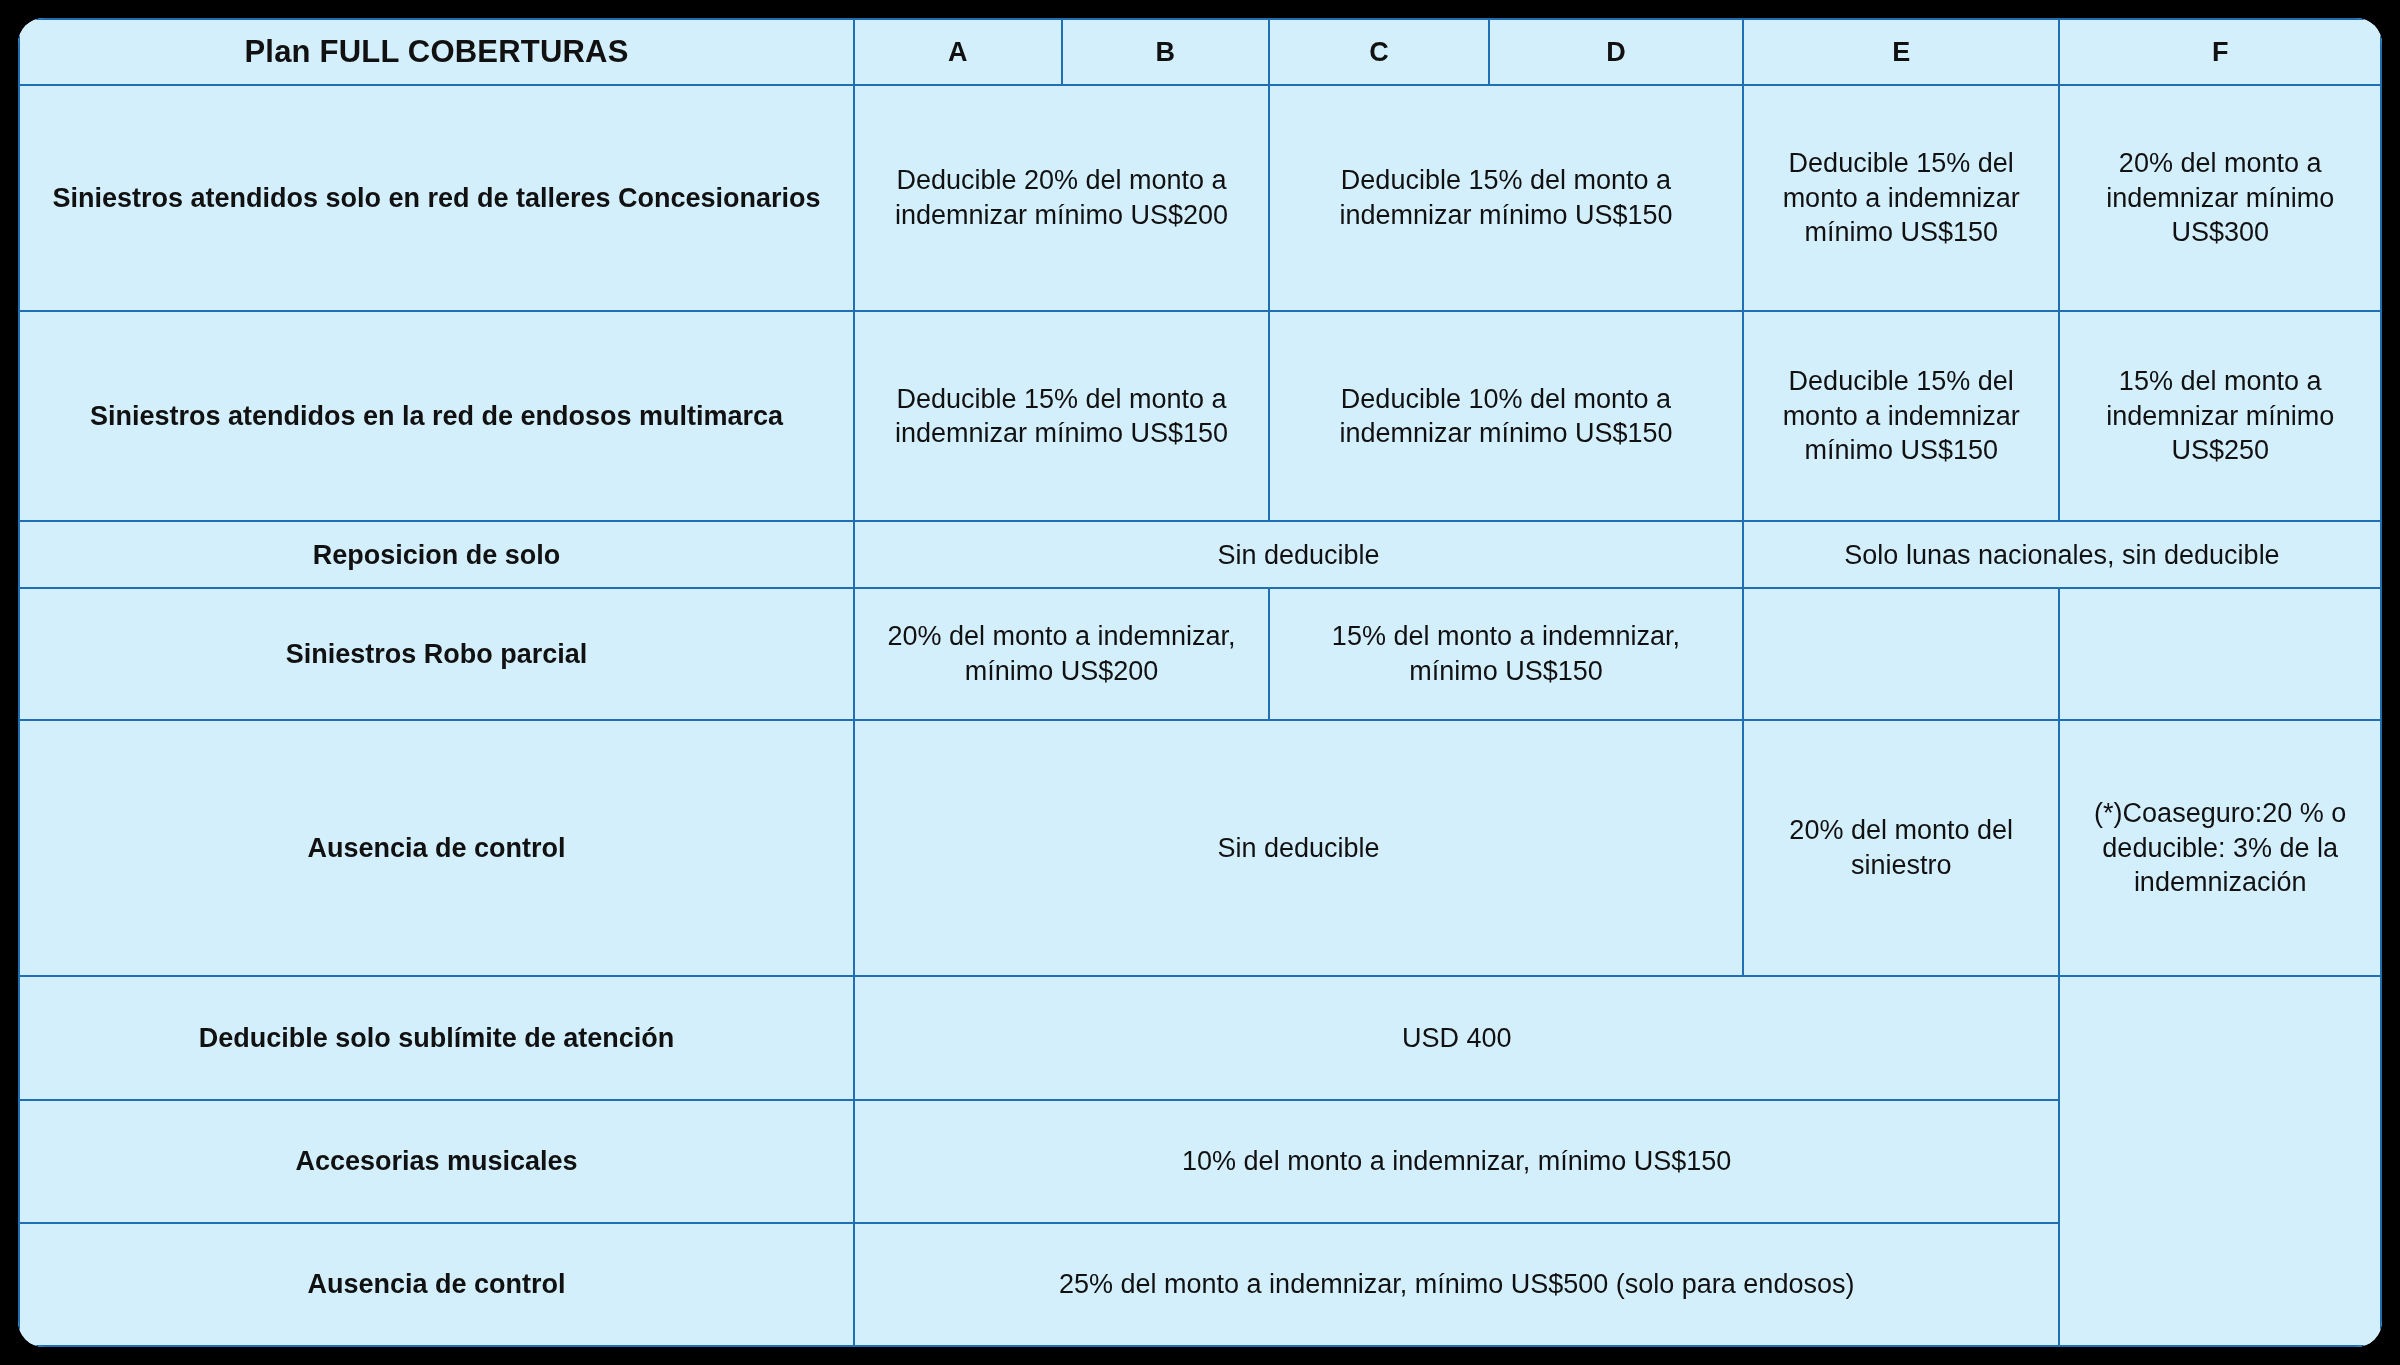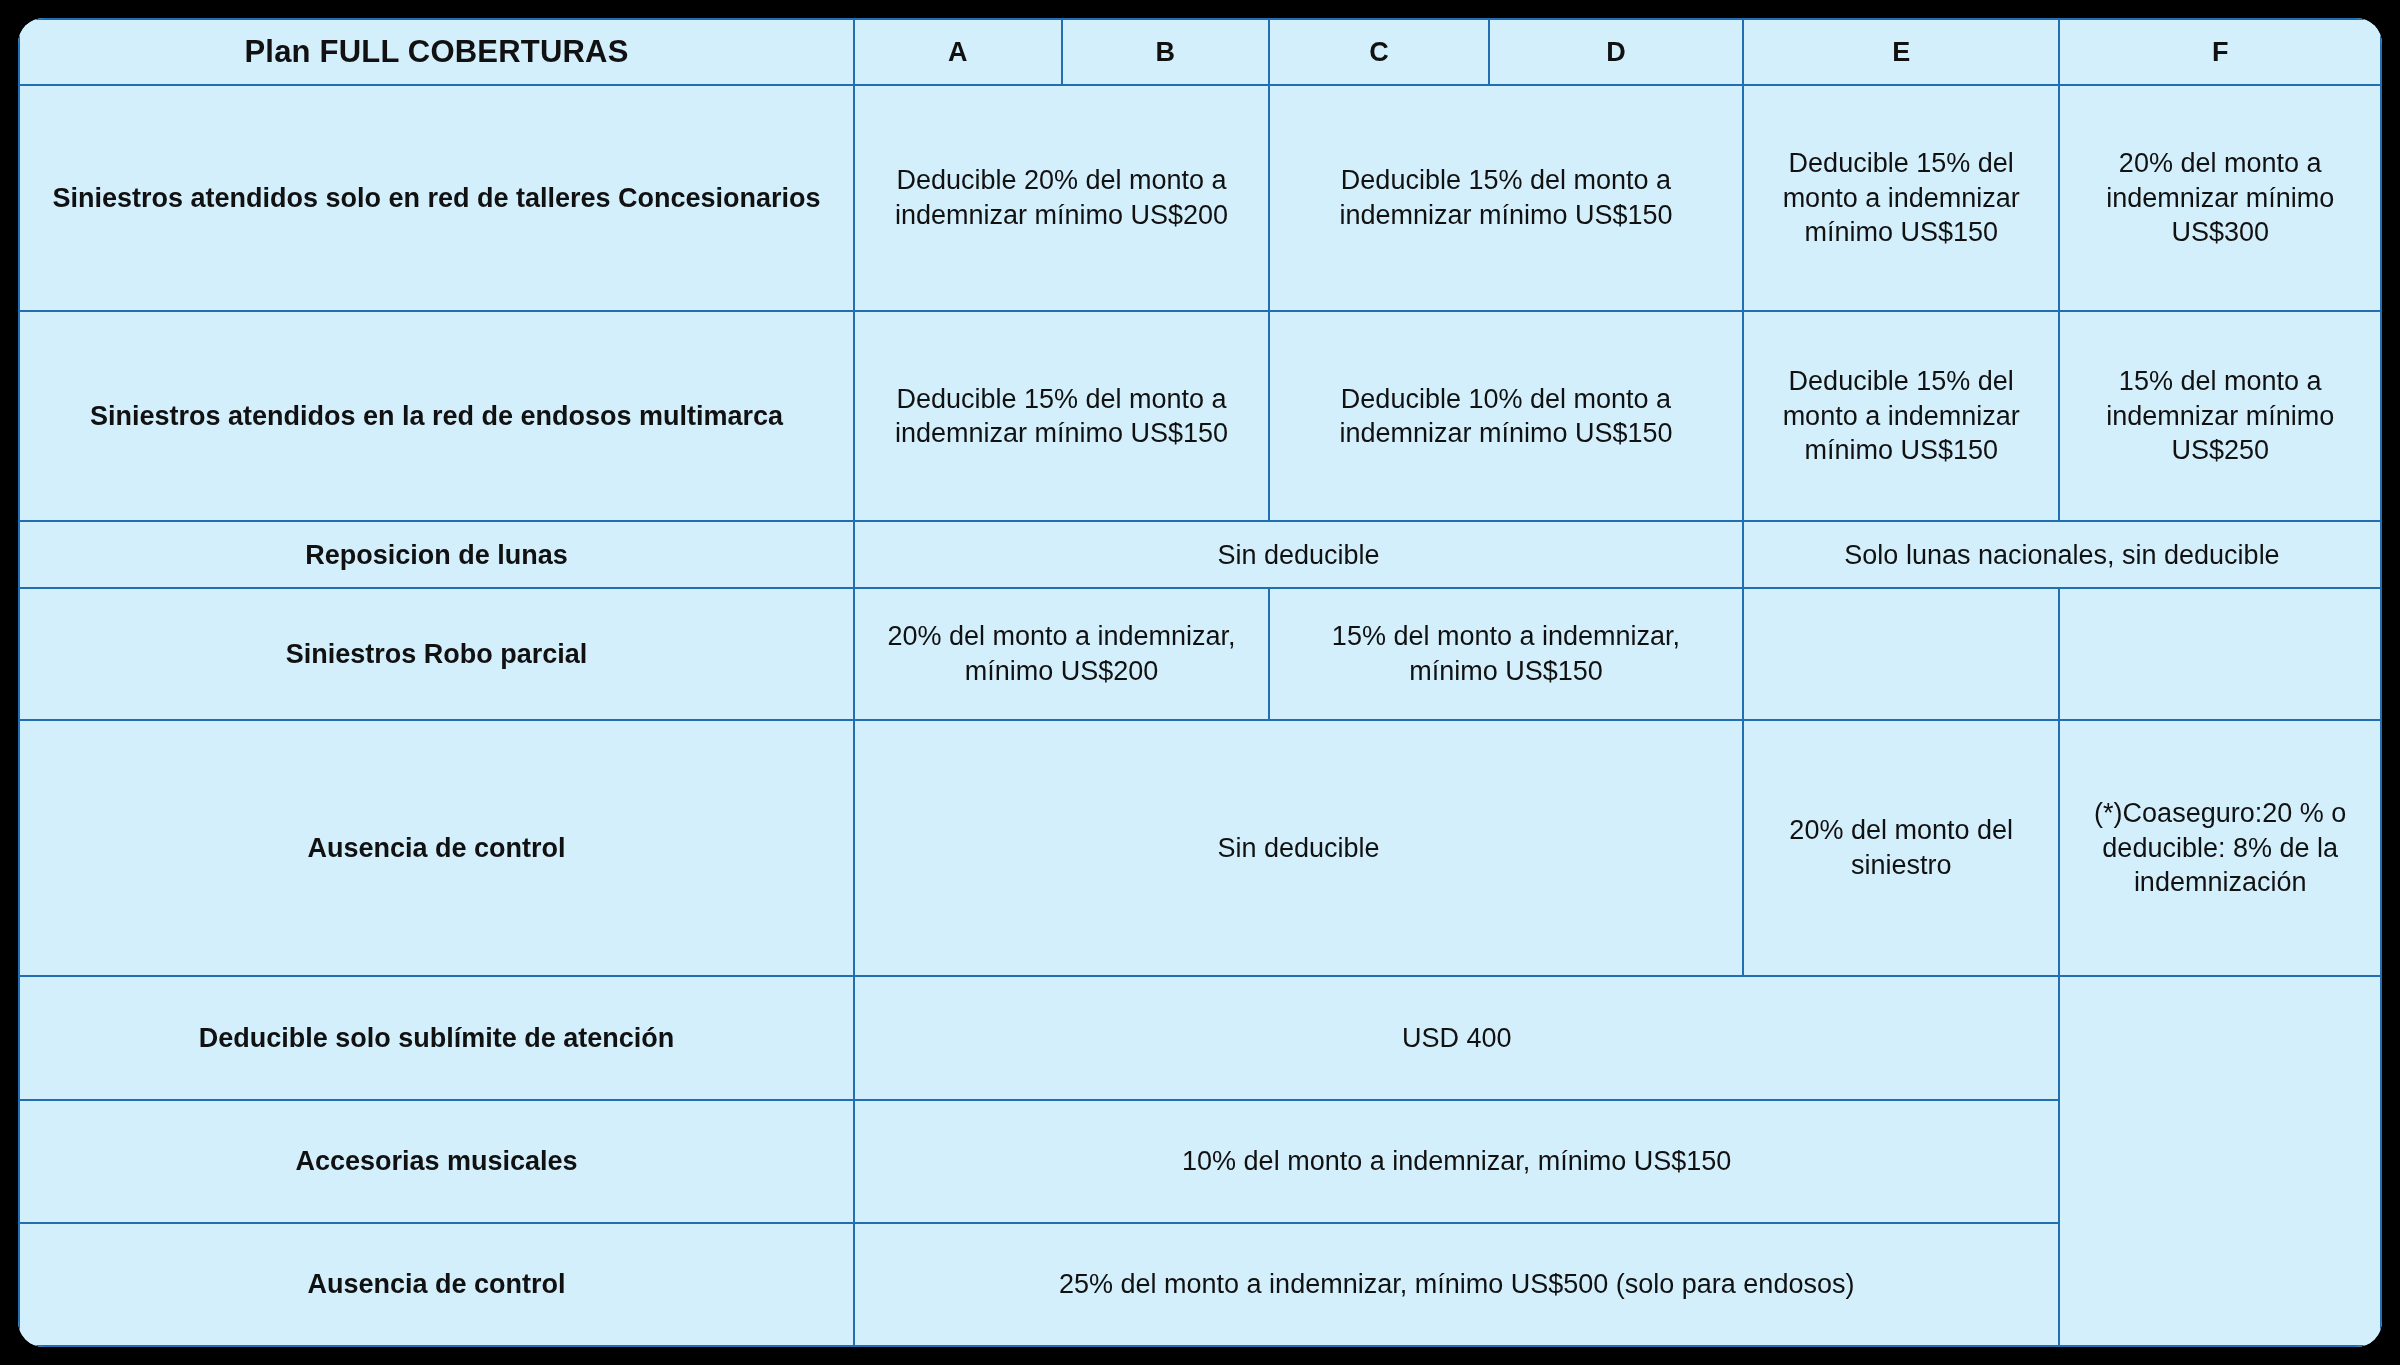--- a/index.html
+++ b/index.html
@@ -104,36 +104,36 @@
         <td>20% del monto a indemnizar mínimo US$300</td>
       </tr>
       <tr style="height:205px">
         <td class="rowhead">Siniestros atendidos en la red de endosos multimarca</td>
         <td colspan="2">Deducible 15% del monto a indemnizar mínimo US$150</td>
         <td colspan="2">Deducible 10% del monto a indemnizar mínimo US$150</td>
         <td>Deducible 15% del monto a indemnizar mínimo US$150</td>
         <td>15% del monto a indemnizar mínimo US$250</td>
       </tr>
       <tr style="height:65px">
-        <td class="rowhead">Reposicion de lunas</td>
+        <td class="rowhead">Reposicion de solo</td>
         <td colspan="4">Sin deducible</td>
         <td colspan="2">Solo lunas nacionales, sin deducible</td>
       </tr>
       <tr style="height:128px">
         <td class="rowhead">Siniestros Robo parcial</td>
         <td colspan="2">20% del monto a indemnizar, mínimo US$200</td>
         <td colspan="2">15% del monto a indemnizar, mínimo US$150</td>
         <td class="blank-cell"></td>
         <td class="blank-cell"></td>
       </tr>
       <tr style="height:250px">
         <td class="rowhead">Ausencia de control</td>
         <td colspan="4">Sin deducible</td>
         <td>20% del monto del siniestro</td>
-        <td>(*)Coaseguro:20 % o deducible: 8% de la indemnización</td>
+        <td>(*)Coaseguro:20 % o deducible: 3% de la indemnización</td>
       </tr>
       <tr style="height:120px">
         <td class="rowhead">Deducible solo sublímite de atención</td>
         <td colspan="5">USD 400</td>
         <td rowspan="3" class="blank-cell"></td>
       </tr>
       <tr style="height:120px">
         <td class="rowhead">Accesorias musicales</td>
         <td colspan="5">10% del monto a indemnizar, mínimo US$150</td>
       </tr>

